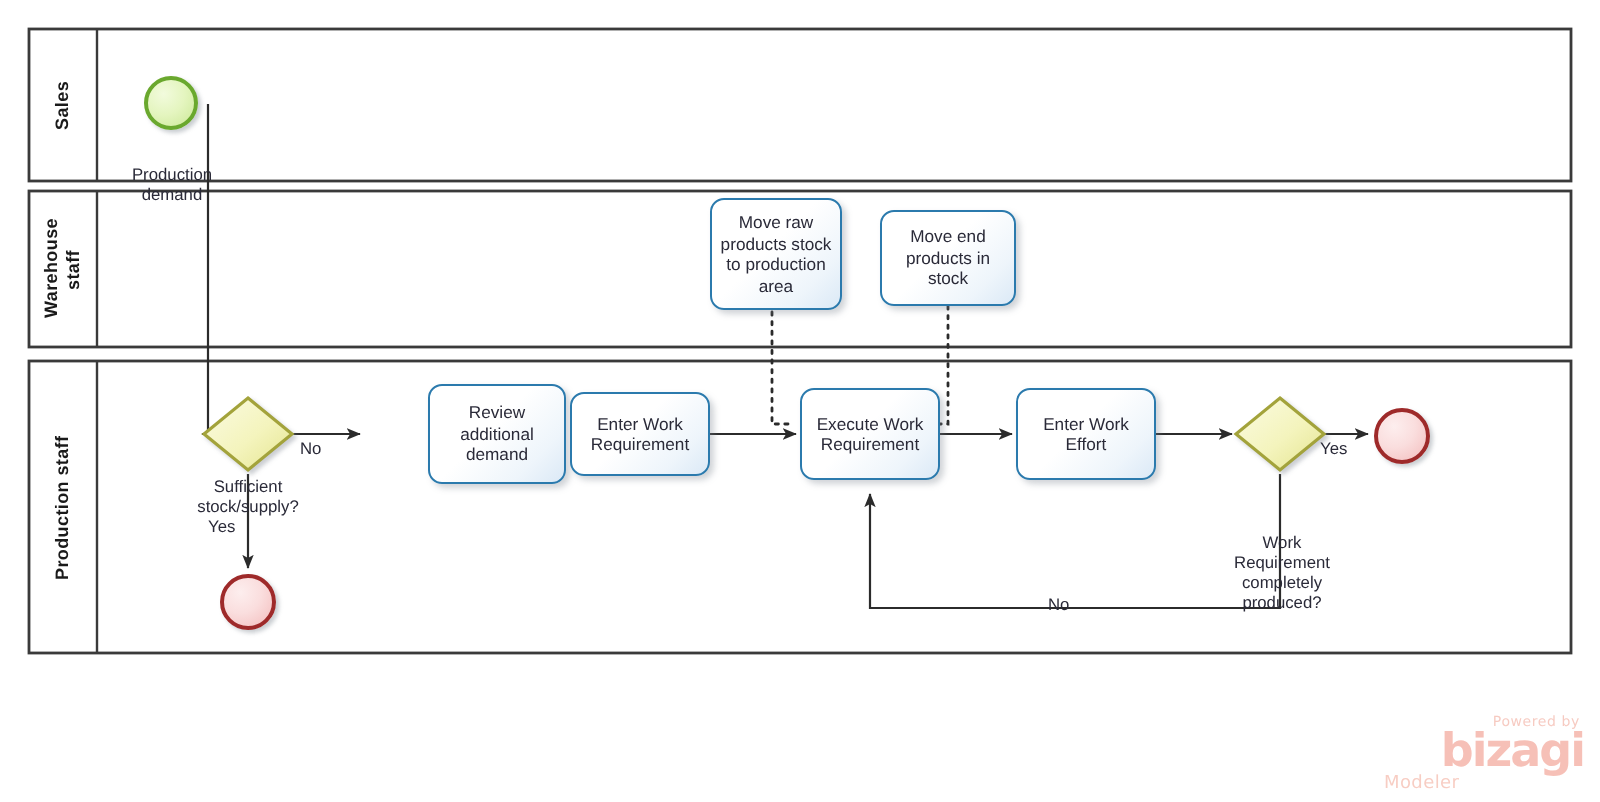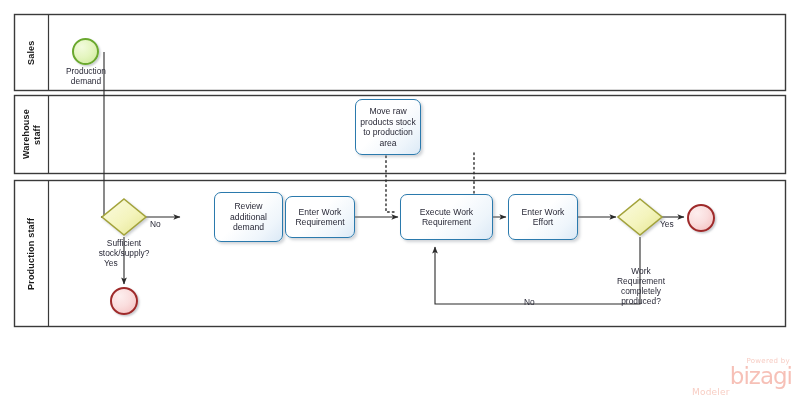--- a/index.html
+++ b/index.html
@@ -94,21 +94,21 @@
     opacity:0.55;
     text-align:right;
     font-family:"DejaVu Sans", sans-serif;
     margin-top:21px;
   }
   .bz-powered{
     font-size:7px;color:#f0a090;letter-spacing:.3px;
     margin:0 2px 0 0;line-height:8px;text-align:right;
   }
   .bz-main{
-    font-size:23px;font-weight:normal;color:#f08e7d;
+    font-size:23px;font-weight:bold;color:#f08e7d;
     line-height:22px;letter-spacing:-1px;margin:0;
   }
   .bz-sub{
     font-size:9px;color:#f2a593;line-height:10px;margin:0;
     text-align:left;padding-left:4px;letter-spacing:.2px;
   }
 </style>
 </head>
 <body>
 
@@ -177,46 +177,49 @@
   </svg>
 
   <div class="lane-label" style="left:16px;top:16px;width:31px;height:73px;">Sales</div>
 
   <div class="lane-label" style="left:16px;top:97px;width:31px;height:75px;">Warehouse
 staff</div>
 
   <div class="lane-label" style="left:16px;top:182px;width:31px;height:143px;">Production staff</div>
 
   <div class="event start" style="left:72px;top:38px;width:27px;height:27px;"></div>
-  <div class="elabel" style="left:50px;top:66px;width:72px;">Production
+  <div class="elabel" style="left:50px;top:82px;width:72px;">Production
 demand</div>
 
   <div class="task clipped" style="left:355px;top:99px;width:66px;height:56px;">Move raw
 products stock
 to production
 area</div>
 
+  <div class="task" style="left:440px;top:105px;width:68px;height:48px;">Move end
+products in
+stock</div>
 
   <div class="elabel" style="left:84px;top:238px;width:80px;">Sufficient
 stock/supply?</div>
 
   <div class="flowlabel" style="left:104px;top:258px;width:40px;">Yes</div>
 
   <div class="flowlabel" style="left:150px;top:219px;width:26px;">No</div>
 
   <div class="event end" style="left:110px;top:287px;width:28px;height:28px;"></div>
 
   <div class="task" style="left:186px;top:192px;width:69px;height:50px;margin-left:28px;">Review
 additional
 demand</div>
 
   <div class="task" style="left:285px;top:196px;width:70px;height:42px;">Enter Work
 Requirement</div>
 
-  <div class="task" style="left:400px;top:194px;width:93px;height:46px;">Execute Work
+  <div class="task" style="left:400px;top:194px;width:70px;height:46px;">Execute Work
 Requirement</div>
 
   <div class="task" style="left:508px;top:194px;width:70px;height:46px;">Enter Work
 Effort</div>
 
   <div class="elabel" style="left:601px;top:238px;width:80px;margin-top:28px;">Work
 Requirement
 completely
 produced?</div>
 

